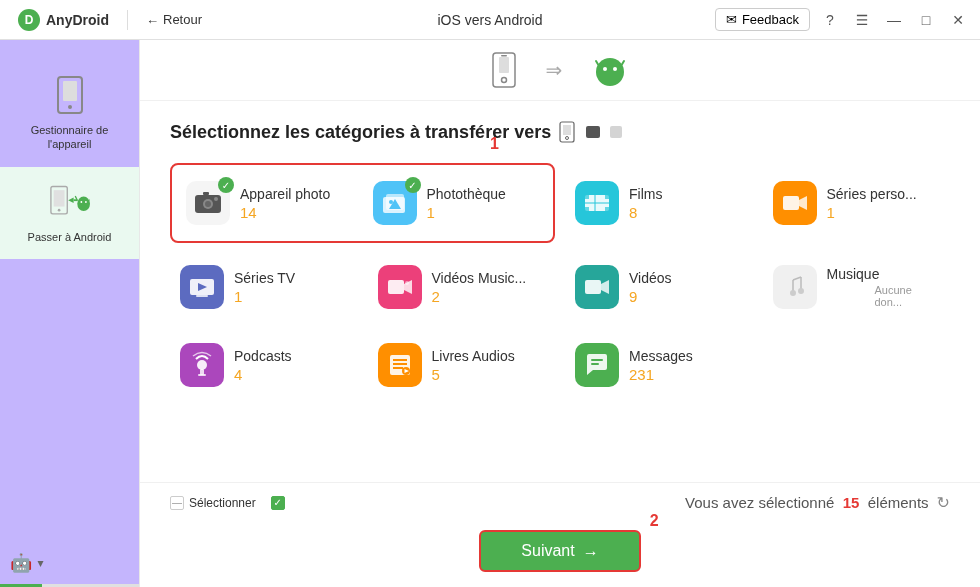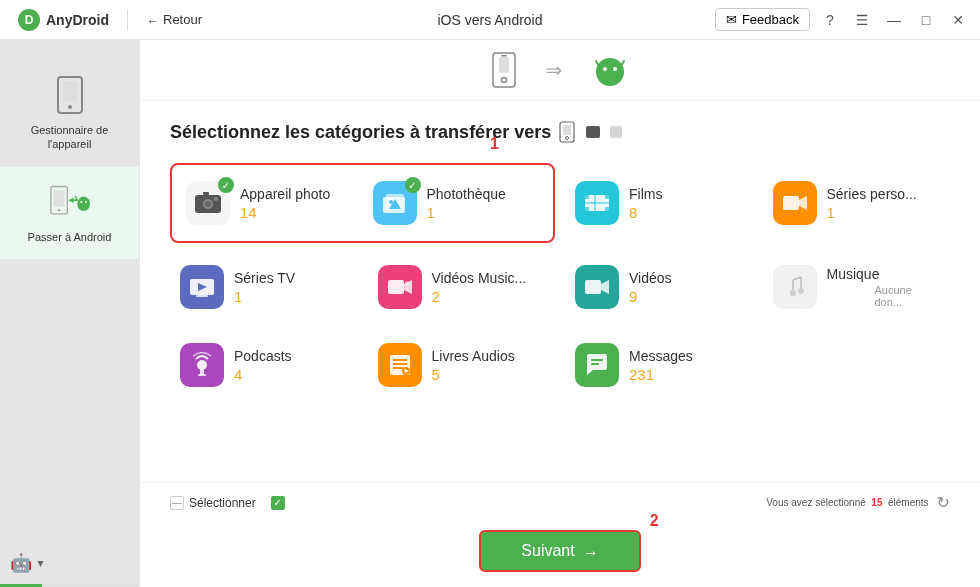--- a/index.html
+++ b/index.html
@@ -74,21 +74,21 @@
     
     .main-layout {
       display: flex;
       flex: 1;
       overflow: hidden;
     }
 
     
     .sidebar {
       width: 140px;
-      background: #e5e5e5;
+      background: #c4b5fd;
       border-right: 1px solid #e8e8e8;
       display: flex;
       flex-direction: column;
       align-items: center;
       padding-top: 20px;
       flex-shrink: 0;
       justify-content: center;
     }
     .sidebar-item {
       display: flex;
@@ -275,21 +275,21 @@
     .checkbox-label {
       font-size: 12px;
       color: #333;
     }
     .bottom-right {
       display: flex;
       align-items: center;
       gap: 8px;
     }
     .selection-info {
-      font-size: 10px;
+      font-size: 15px;
       color: #555;
     }
     .selection-count {
       color: #e53935;
       font-weight: 600;
     }
     .refresh-icon {
       cursor: pointer;
       font-size: 16px;
       color: #888;

